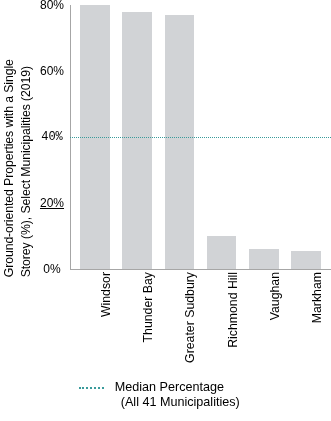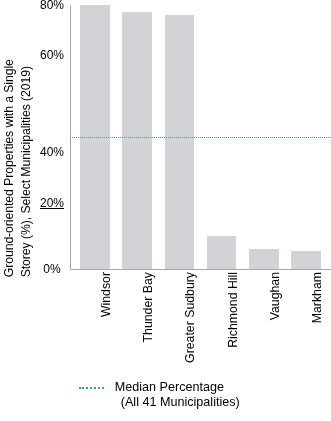--- a/index.html
+++ b/index.html
@@ -157,22 +157,22 @@
 
 <div id="chart-root">
 
   <div class="ytitle-wrap">
     <div class="ytitle-line l1">Ground-oriented Properties with a Single</div>
     <div class="ytitle-line l2">Storey (%), Select Municipalities (2019)</div>
   </div>
 
   <div class="yticks-col" id="yticks">
       <div class="ytick" style="top: -1px;">80%</div>
-      <div class="ytick" style="top: 49px;">60%</div>
-      <div class="ytick" style="top: 146px;">40%</div>
+      <div class="ytick" style="top: 65px;">60%</div>
+      <div class="ytick" style="top: 131px; font-family: Liberation Mono, monospace;">40%</div>
       <div class="ytick" style="top: 197px; text-decoration: underline;">20%</div>
       <div class="ytick" style="top: 263px;">0%</div>
     </div>
 
   <div id="plot">
     <div id="axis-line-y"></div>
     <div id="axis-line-x"></div>
     <div id="bars">
         <div class="bar" style="left: 10.325px; width: 29.5167px; height: 264px; background: rgb(209, 211, 214);"></div>
         <div class="bar" style="left: 52.4917px; width: 29.5167px; height: 257.4px; background: rgb(209, 211, 214);"></div>

